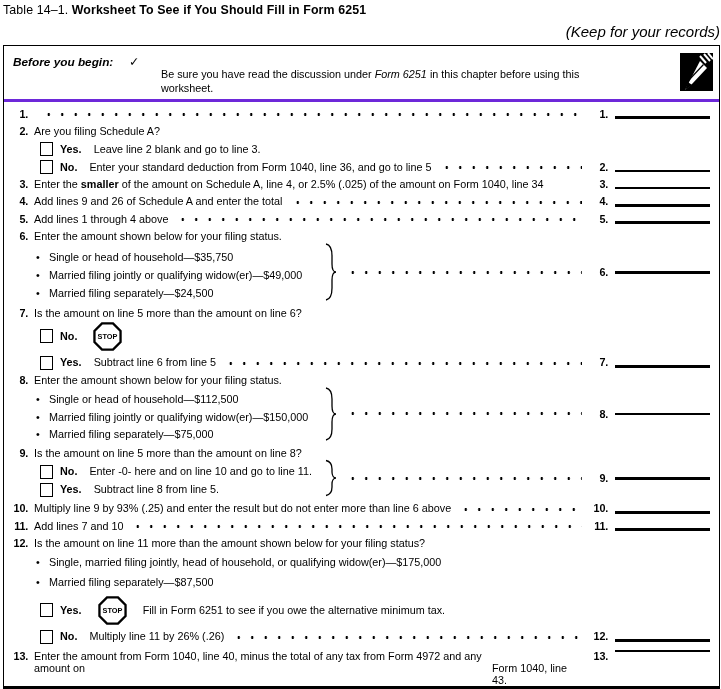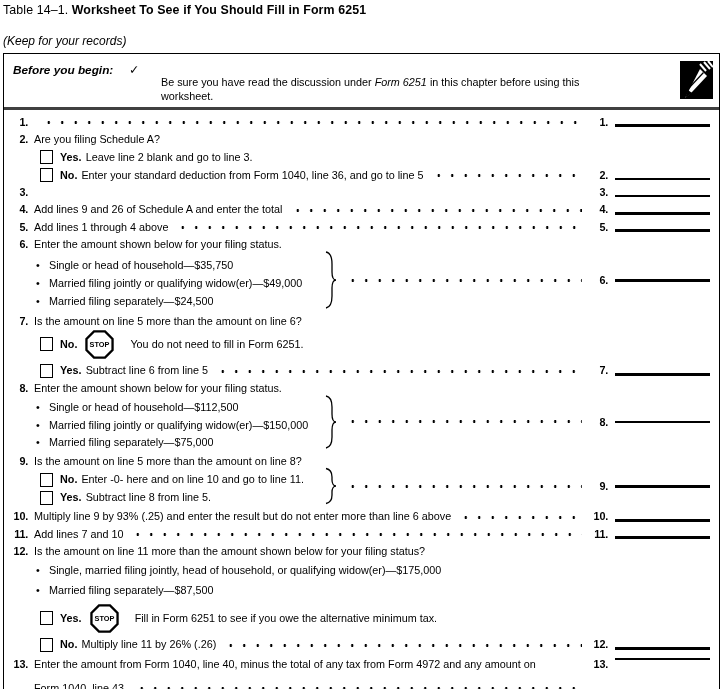--- a/index.html
+++ b/index.html
@@ -6,62 +6,62 @@
   body {
     width:721px; height:689px; overflow:hidden;
     background:#fff; color:#000;
     font-family:"Liberation Sans","DejaVu Sans",sans-serif;
     font-size:10.8px;
     -webkit-font-smoothing:antialiased;
   }
   .page { padding:3px 1px 16px 3px; }
   .hdr { font-size:12.4px; letter-spacing:0.1px; }
   .hdr .bold { font-weight:bold; }
-  .sub { font-style:italic; font-size:12px; margin-top:17px; }
+  .sub { font-style:italic; font-size:15px; margin-top:6px;text-align:right; }
 
   .sheet {
     margin-top:5px; box-sizing:border-box; height:644px;
     border:1.6px solid #000; border-bottom-width:3.5px;
     overflow:hidden;
   }
 
   
-  .byb { display:flex; align-items:flex-start; padding:7px 4px 3px 9px; border-bottom:3px solid #404040; }
+  .byb { display:flex; align-items:flex-start; padding:7px 4px 3px 9px; border-bottom:3px solid #6d28d9; }
   .byb-label { font-weight:bold; font-style:italic; font-size:11.8px; width:116px; flex:none; padding-top:2px; }
   .byb-check { width:32px; flex:none; font-size:12.5px; padding-top:1px; }
   .byb-text { width:424px; line-height:13.8px; padding-top:2px;margin-top:13px; }
   .byb-spacer { flex:1; }
   .pencil { flex:none; margin:0 2px 0 0; }
 
   
   .rows { padding:1px 9px 0 6px; }
   .row { display:flex; align-items:flex-end; margin-top:5px; line-height:12.3px; }
   .num { width:18px; flex:none; font-weight:bold; text-align:right; margin-right:6px; letter-spacing:-0.2px; }
-  b.lbl { margin-right:4px; white-space:nowrap; }
+  b.lbl { margin-right:12px; white-space:nowrap; }
   .dots {
     flex:1 1 0; min-width:0; height:7px; margin:0 4px 2px 6px;
     background-image:radial-gradient(circle, #000 1.15px, rgba(0,0,0,0) 1.5px);
     background-size:13.5px 7px; background-repeat:repeat-x; background-position:2px center;
   }
   .dots.none { background:none; margin:0 2px; }
   .ref { flex:none; min-width:22px; text-align:right; font-weight:bold; margin-right:7px; letter-spacing:-0.2px; }
   .blank { flex:none; width:95px; height:2.6px; background:#000; margin-bottom:1px; }
   .cb { padding-left:30px; }
   .cbox { flex:none; width:11px; height:12px; border:1.7px solid #000; margin-right:7px; margin-bottom:-1px; background:#fff; }
   .stoprow { align-items:center; margin-top:2px; }
   .stoprow .cbox { margin-bottom:0; }
   .stoprow .stopwrap { margin:0 16px 0 4px; line-height:0; }
   .group { display:flex; align-items:center; margin-top:0; }
   .gleft { width:314px; flex:none; }
   .brow { display:flex; align-items:flex-end; margin-top:5.5px; line-height:12.3px; padding-left:26px; }
   .bglyph { width:13px; flex:none; }
   .brace { flex:none; width:14px; line-height:0; }
   .group .dots { margin-bottom:0; }
   .group .blank { margin-bottom:0; }
-  .col { flex:1 1 0; min-width:0; display:flex; flex-direction:column; }
+  .col { flex:1 1 0; min-width:0; display:flex; flex-direction:row; }
   .col .l2 { display:flex; align-items:flex-end; margin-top:12px; }
   .toprow { align-items:flex-start; }
   .nextlbl { font-weight:bold; margin-right:4px; }
   .mt7 { margin-top:7px; }
   .mt8 { margin-top:8px; }
 </style>
 </head>
 <body>
 
 <div class="page">
@@ -116,20 +116,21 @@
         <span class="cbox"></span>
         <b class="lbl">No.</b>
         <span>Enter your standard deduction from Form 1040, line 36, and go to line 5</span>
         <span class="dots"></span>
         <span class="ref">2.</span>
         <span class="blank"></span>
       </div>
 
       <div class="row">
         <span class="num">3.</span>
+        <span><span>Enter the </span><b>smaller</b><span> of the amount on Schedule A, line 4, or 2.5% (.025) of the amount on Form 1040, line 34</span></span>
         <span class="dots none"></span>
         <span class="ref">3.</span>
         <span class="blank"></span>
       </div>
 
       <div class="row">
         <span class="num">4.</span>
         <span>Add lines 9 and 26 of Schedule A and enter the total</span>
         <span class="dots"></span>
         <span class="ref">4.</span>
@@ -179,21 +180,20 @@
       </div>
       <div class="row cb stoprow">
         <span class="cbox"></span>
         <b class="lbl">No.</b>
         <span class="stopwrap">
           <svg width="29" height="29" viewBox="0 0 30 30">
             <polygon points="9.3,1.5 20.7,1.5 28.5,9.3 28.5,20.7 20.7,28.5 9.3,28.5 1.5,20.7 1.5,9.3" fill="#fff" stroke="#000" stroke-width="2.4"></polygon>
             <text x="15" y="18" text-anchor="middle" font-family="Liberation Sans, sans-serif" font-size="7.6" font-weight="bold" fill="#000">STOP</text>
           </svg>
         </span>
-        <span>You do not need to fill in Form 6251.</span>
       </div>
       <div class="row cb">
         <span class="cbox"></span>
         <b class="lbl">Yes.</b>
         <span>Subtract line 6 from line 5</span>
         <span class="dots"></span>
         <span class="ref">7.</span>
         <span class="blank"></span>
       </div>
 

